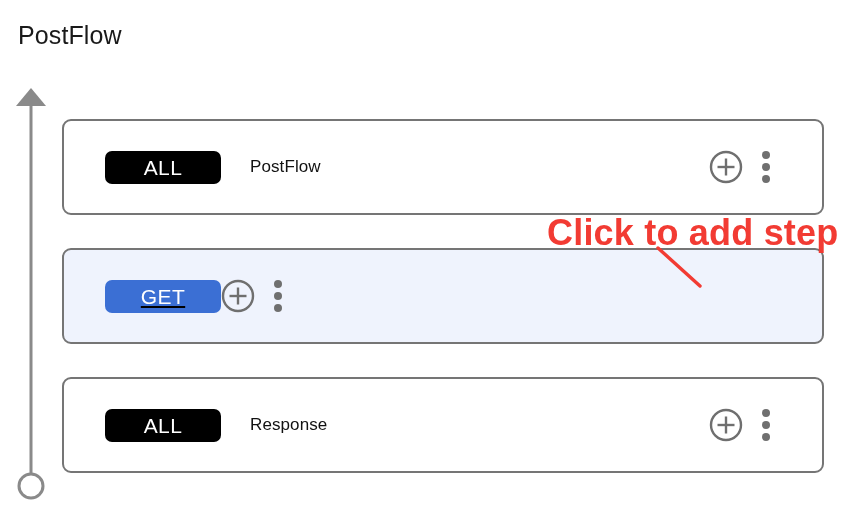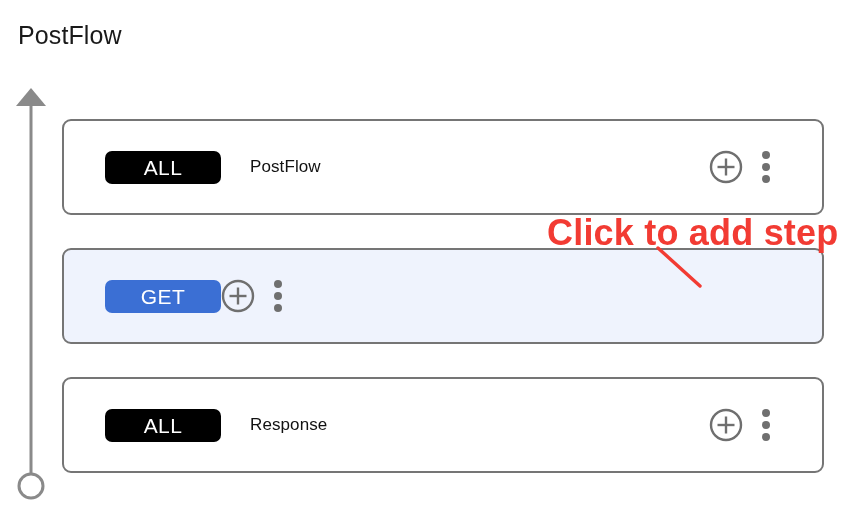--- a/index.html
+++ b/index.html
@@ -51,20 +51,21 @@
     height: 96px;
     border: 2px solid #757575;
     border-radius: 9px;
     background: #ffffff;
     display: flex;
     align-items: center;
     margin-bottom: 33px;
   }
   .flow-row.selected {
     background: #eff3fd;
+    text-decoration: underline;
   }
   .flow-row:last-child { margin-bottom: 0; }
 
   .badge {
     margin-left: 41px;
     width: 116px;
     height: 33px;
     border-radius: 7px;
     color: #ffffff;
     font-size: 21px;

